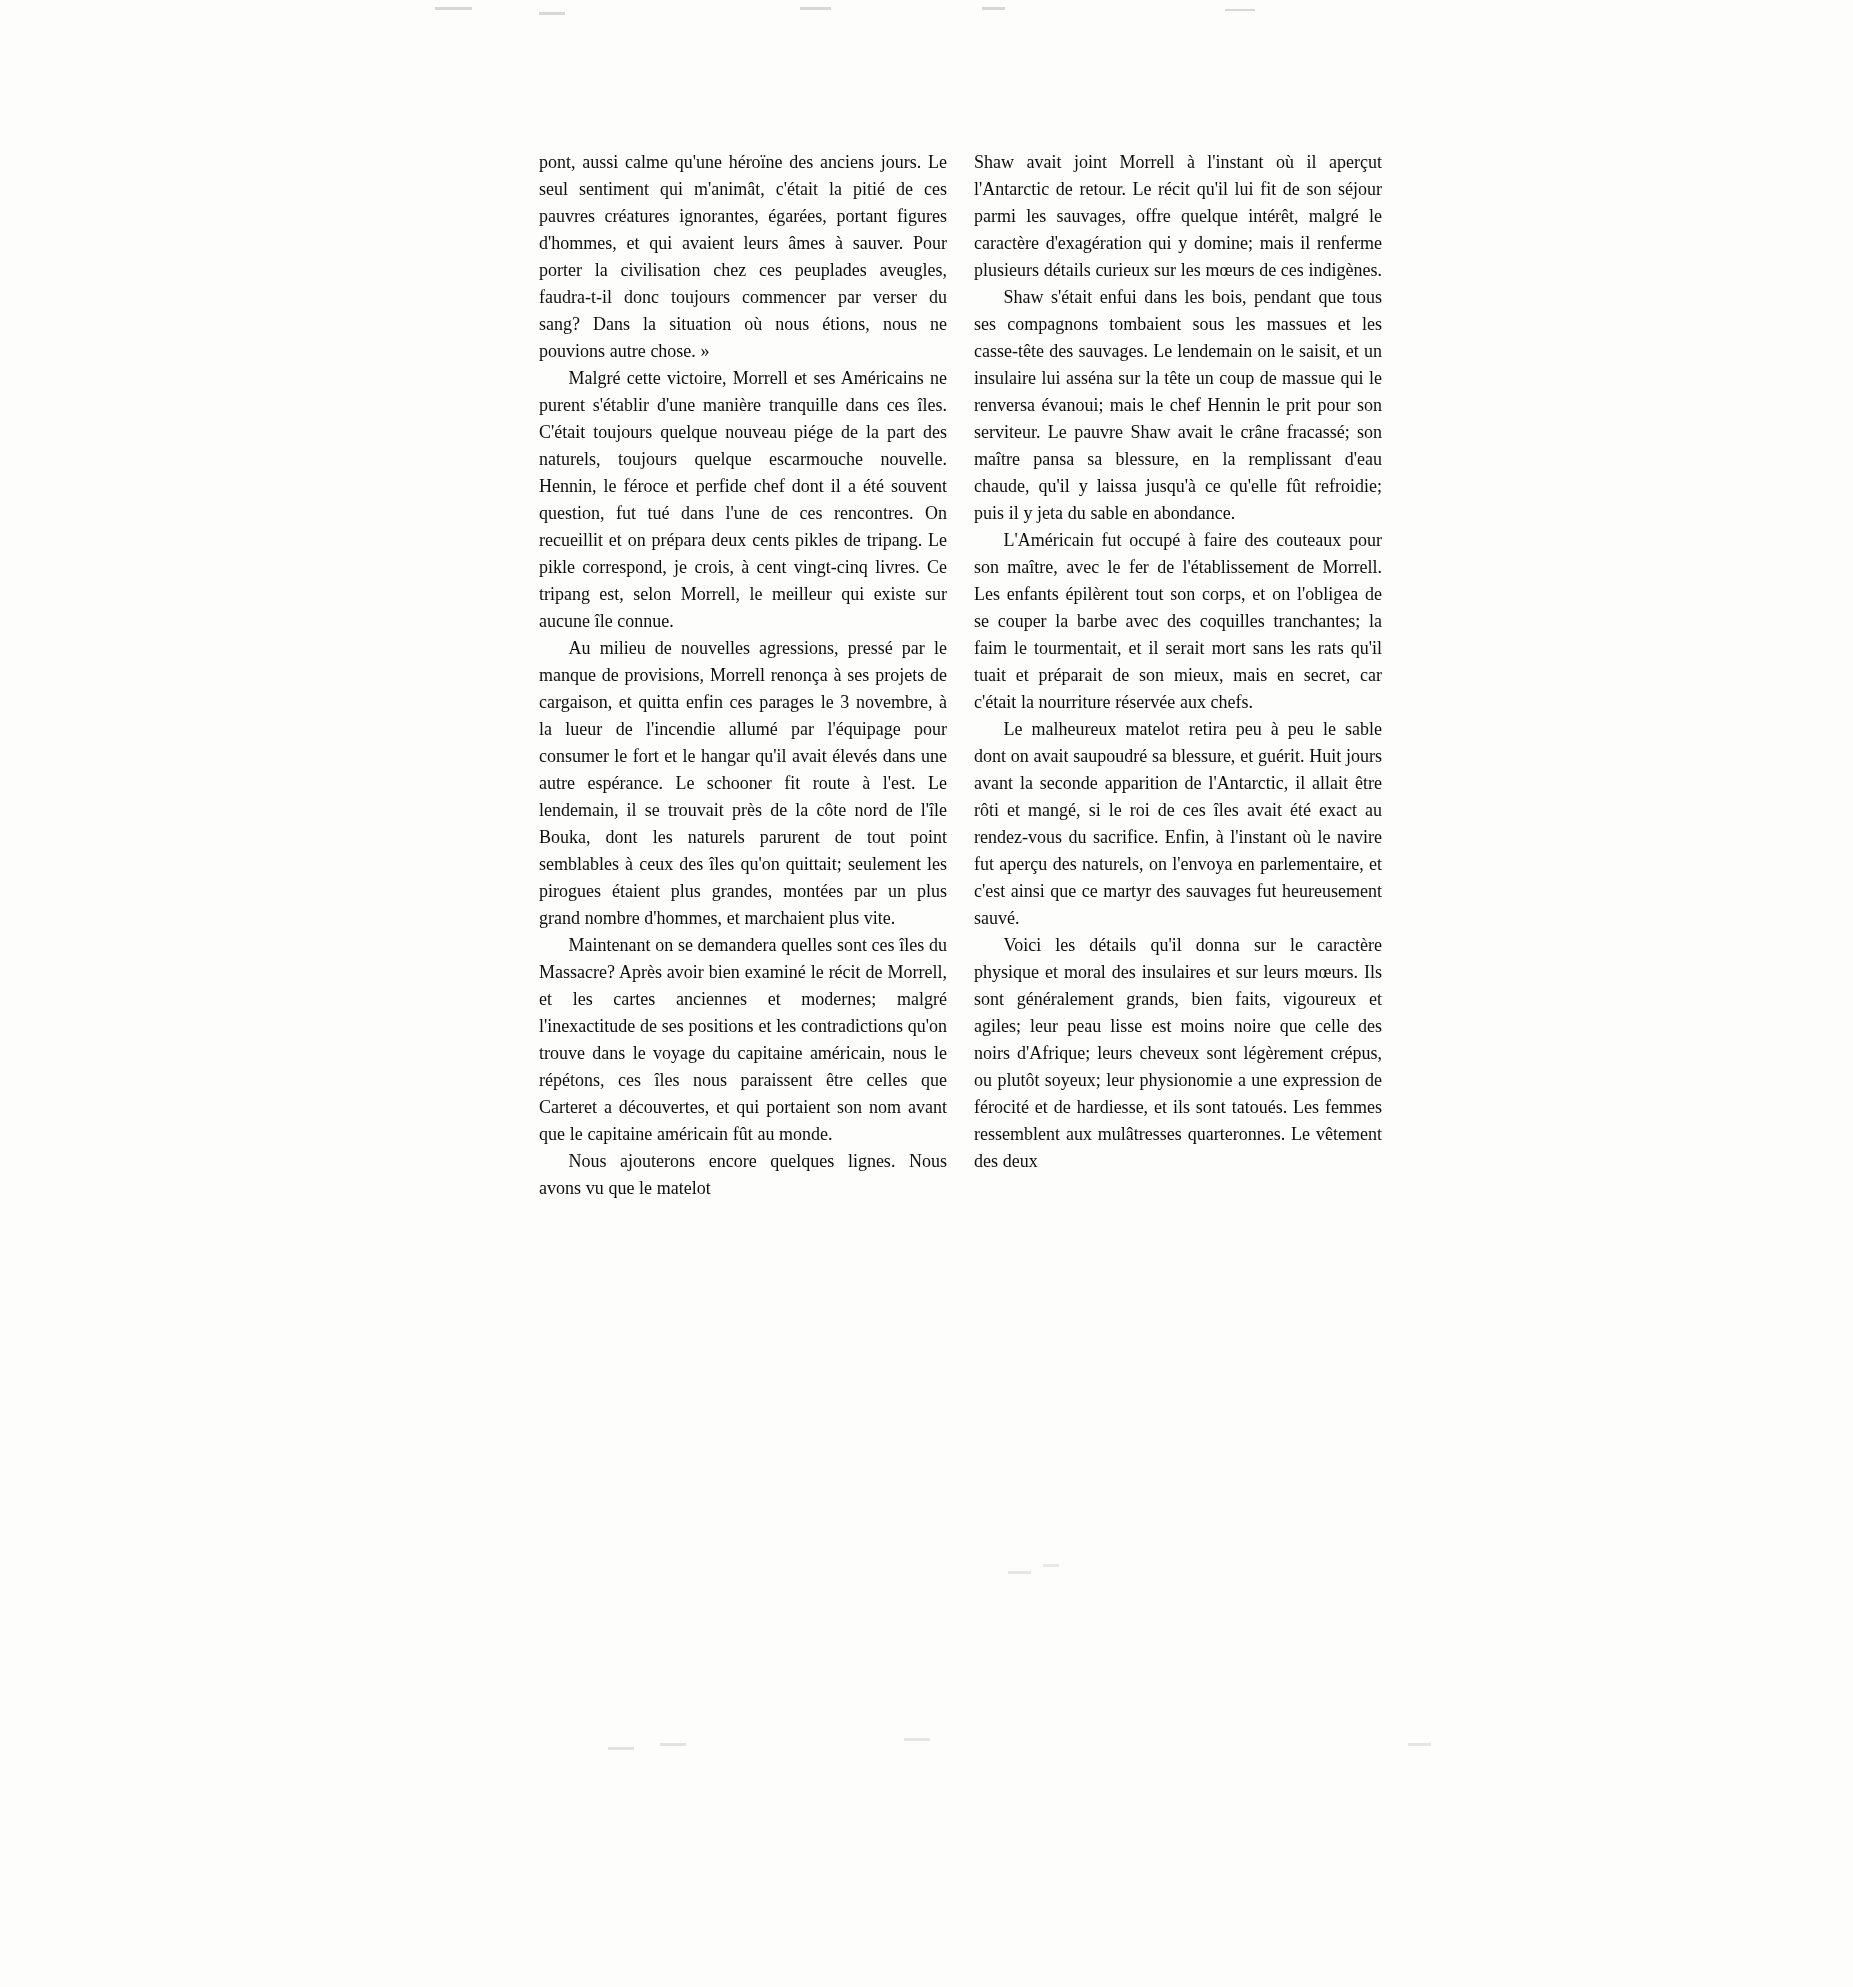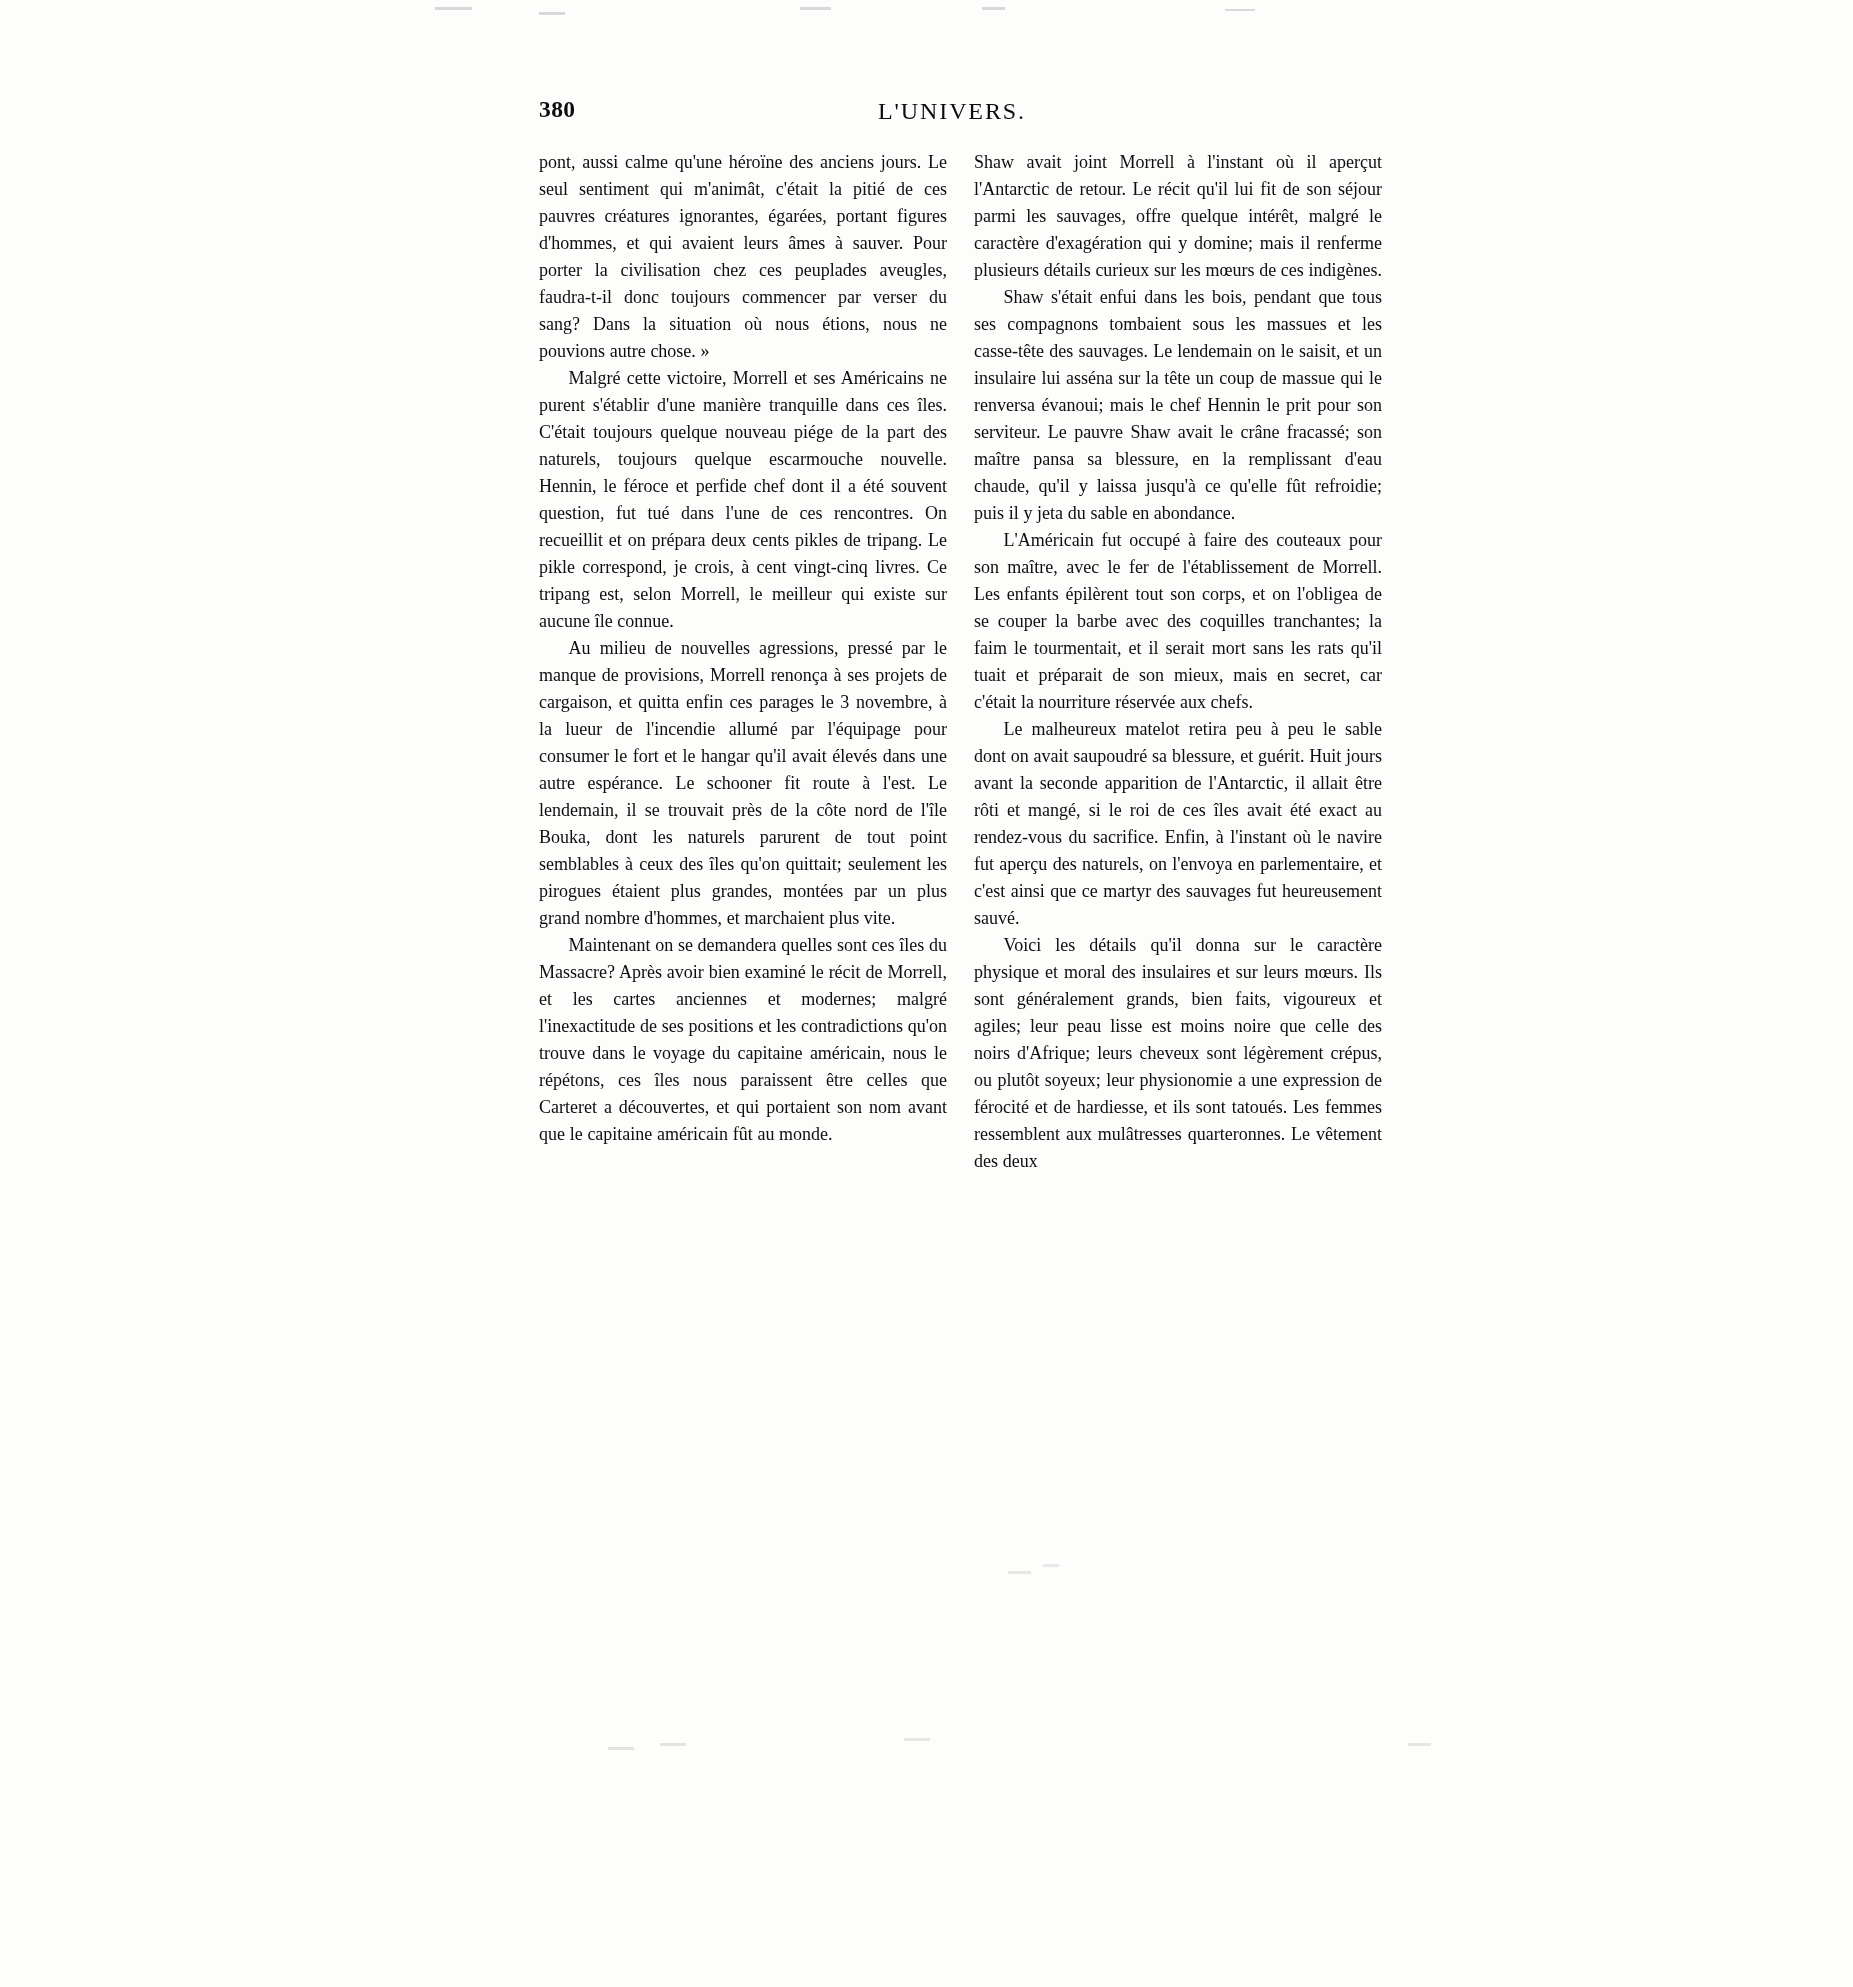--- a/index.html
+++ b/index.html
@@ -93,32 +93,29 @@
   <div class="artifact" style="left:800px; top:7px; width:31px; height:2.6px;"></div>
   <div class="artifact" style="left:982px; top:7px; width:22.6px; height:2.6px;"></div>
   <div class="artifact" style="left:1225px; top:8.7px; width:29.5px; height:2.6px;"></div>
   <div class="artifact" style="left:1008px; top:1571px; width:22.6px; height:2.6px; opacity:.35;"></div>
   <div class="artifact" style="left:1043px; top:1564px; width:15.6px; height:2.6px; opacity:.3;"></div>
   <div class="artifact" style="left:608px; top:1747px; width:26px; height:2.6px; opacity:.4;"></div>
   <div class="artifact" style="left:660px; top:1743px; width:26px; height:2.6px; opacity:.4;"></div>
   <div class="artifact" style="left:904px; top:1738px; width:26px; height:2.6px; opacity:.35;"></div>
   <div class="artifact" style="left:1408px; top:1743px; width:22.6px; height:2.6px; opacity:.35;"></div>
 
-  <div class="header">
-    <div class="folio">380</div>
-    <div class="running-title">L'UNIVERS.</div>
-  </div>
 
   <div class="columns">
 
     <div class="col col-left">
       <p class="noindent">pont, aussi calme qu'une héroïne des anciens jours. Le seul sentiment qui m'animât, c'était la pitié de ces pauvres créatures ignorantes, égarées, portant figures d'hommes, et qui avaient leurs âmes à sauver. Pour porter la civilisation chez ces peuplades aveugles, faudra-t-il donc toujours commencer par verser du sang? Dans la situation où nous étions, nous ne pouvions autre chose. »</p>
       <p>Malgré cette victoire, Morrell et ses Américains ne purent s'établir d'une manière tranquille dans ces îles. C'était toujours quelque nouveau piége de la part des naturels, toujours quelque escarmouche nouvelle. Hennin, le féroce et perfide chef dont il a été souvent question, fut tué dans l'une de ces rencontres. On recueillit et on prépara deux cents pikles de tripang. Le pikle correspond, je crois, à cent vingt-cinq livres. Ce tripang est, selon Morrell, le meilleur qui existe sur aucune île connue.</p>
       <p>Au milieu de nouvelles agressions, pressé par le manque de provisions, Morrell renonça à ses projets de cargaison, et quitta enfin ces parages le 3 novembre, à la lueur de l'incendie allumé par l'équipage pour consumer le fort et le hangar qu'il avait élevés dans une autre espérance. Le schooner fit route à l'est. Le lendemain, il se trouvait près de la côte nord de l'île Bouka, dont les naturels parurent de tout point semblables à ceux des îles qu'on quittait; seulement les pirogues étaient plus grandes, montées par un plus grand nombre d'hommes, et marchaient plus vite.</p>
       <p>Maintenant on se demandera quelles sont ces îles du Massacre? Après avoir bien examiné le récit de Morrell, et les cartes anciennes et modernes; malgré l'inexactitude de ses positions et les contradictions qu'on trouve dans le voyage du capitaine américain, nous le répétons, ces îles nous paraissent être celles que Carteret a découvertes, et qui portaient son nom avant que le capitaine américain fût au monde.</p>
+      <p>Nous ajouterons encore quelques lignes. Nous avons vu que le matelot</p>
     </div>
 
     <div class="col col-right">
       <p class="noindent">Shaw avait joint Morrell à l'instant où il aperçut l'Antarctic de retour. Le récit qu'il lui fit de son séjour parmi les sauvages, offre quelque intérêt, malgré le caractère d'exagération qui y domine; mais il renferme plusieurs détails curieux sur les mœurs de ces indigènes.</p>
       <p>Shaw s'était enfui dans les bois, pendant que tous ses compagnons tombaient sous les massues et les casse-tête des sauvages. Le lendemain on le saisit, et un insulaire lui asséna sur la tête un coup de massue qui le renversa évanoui; mais le chef Hennin le prit pour son serviteur. Le pauvre Shaw avait le crâne fracassé; son maître pansa sa blessure, en la remplissant d'eau chaude, qu'il y laissa jusqu'à ce qu'elle fût refroidie; puis il y jeta du sable en abondance.</p>
       <p>L'Américain fut occupé à faire des couteaux pour son maître, avec le fer de l'établissement de Morrell. Les enfants épilèrent tout son corps, et on l'obligea de se couper la barbe avec des coquilles tranchantes; la faim le tourmentait, et il serait mort sans les rats qu'il tuait et préparait de son mieux, mais en secret, car c'était la nourriture réservée aux chefs.</p>
       <p>Le malheureux matelot retira peu à peu le sable dont on avait saupoudré sa blessure, et guérit. Huit jours avant la seconde apparition de l'Antarctic, il allait être rôti et mangé, si le roi de ces îles avait été exact au rendez-vous du sacrifice. Enfin, à l'instant où le navire fut aperçu des naturels, on l'envoya en parlementaire, et c'est ainsi que ce martyr des sauvages fut heureusement sauvé.</p>
       <p>Voici les détails qu'il donna sur le caractère physique et moral des insulaires et sur leurs mœurs. Ils sont généralement grands, bien faits, vigoureux et agiles; leur peau lisse est moins noire que celle des noirs d'Afrique; leurs cheveux sont légèrement crépus, ou plutôt soyeux; leur physionomie a une expression de férocité et de hardiesse, et ils sont tatoués. Les femmes ressemblent aux mulâtresses quarteronnes. Le vêtement des deux</p>
     </div>
 

